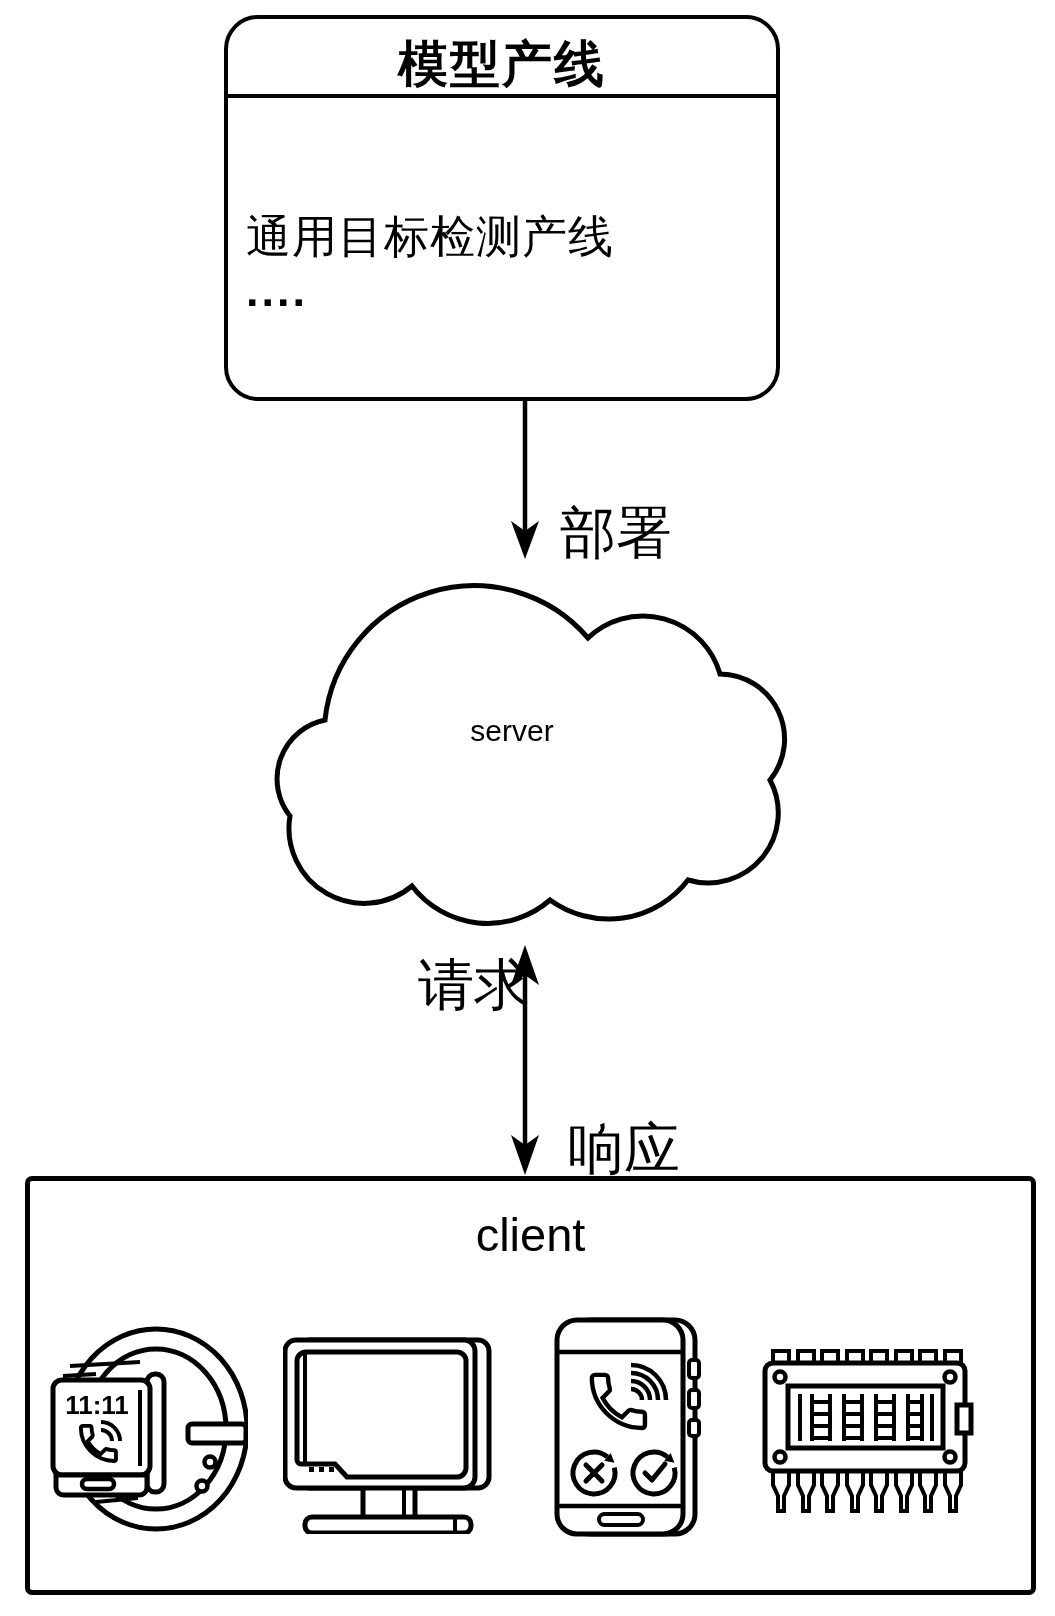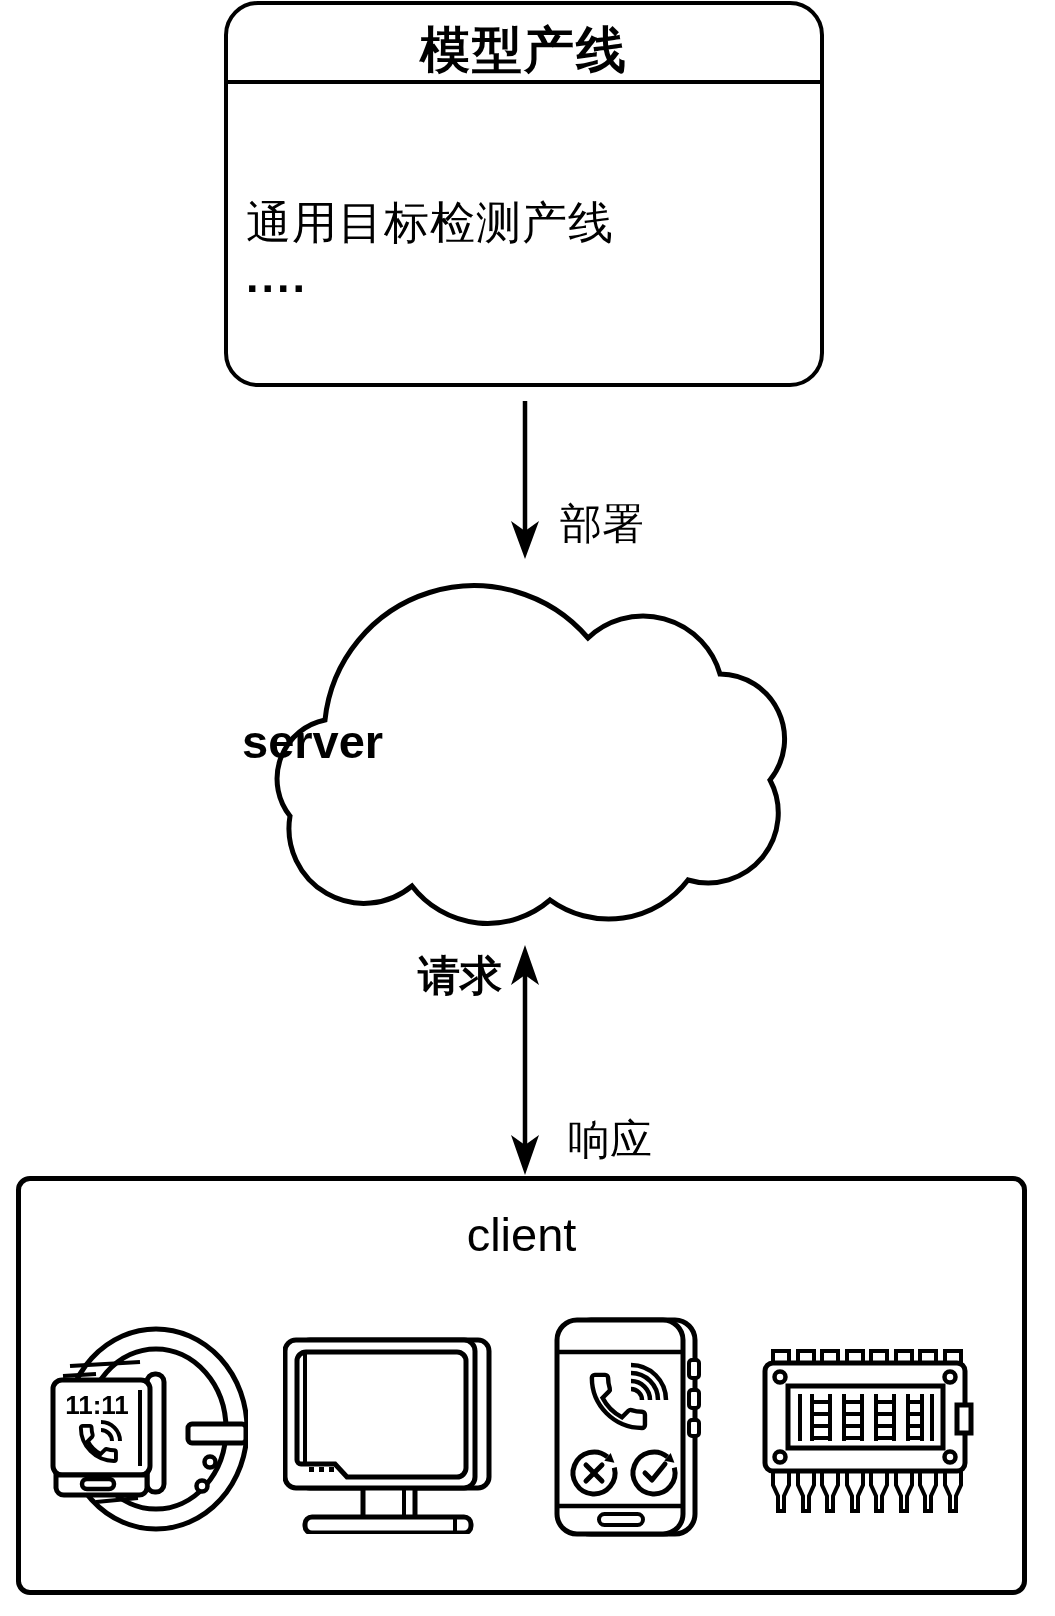--- a/index.html
+++ b/index.html
@@ -7,47 +7,47 @@
     position:relative;
     width:1055px;height:1616px;
     background:#ffffff;
     font-family:"Liberation Sans","DejaVu Sans",sans-serif;
     color:#000;
     overflow:hidden;
   }
   .abs{position:absolute;}
   
   .pipeline-box{
-    left:224px;top:1px;width:600px;height:386px;
+    left:224px;top:15px;width:556px;height:386px;
     border:4.5px solid #000;border-radius:34px;
     background:#fff;box-sizing:border-box;
   }
   .pipeline-title{
     position:absolute;left:0;top:12px;width:100%;
     text-align:center;font-size:50px;font-weight:600;
     letter-spacing:2px;
   }
   .pipeline-divider{
     position:absolute;left:0;top:75px;width:100%;height:0;
     border-top:4.5px solid #000;
   }
   .pp-item{position:absolute;left:18px;font-size:45px;font-weight:500;letter-spacing:1px;white-space:nowrap;}
   .pp-item1{top:96px;}
   .pp-item2{top:176px;margin-top:12px;}
   .pp-item3{top:246px;font-weight:700;letter-spacing:3px;}
   
-  .cn-label{font-size:42px;font-weight:500;white-space:nowrap;text-align:center;}
+  .cn-label{font-size:56px;font-weight:500;white-space:nowrap;text-align:center;}
   .deploy-label{left:560px;top:496px;}
-  .request-label{left:418px;top:948px;font-weight:bold;}
+  .request-label{left:418px;top:948px;}
   .response-label{left:568px;top:1112px;}
-  .server-label{left:242px;top:714px;width:540px;font-size:47px;font-weight:700;}
+  .server-label{left:242px;top:714px;width:540px;text-align:center;font-size:30px;font-weight:400;}
   
   .client-box{
-    left:16px;top:1176px;width:1011px;height:419px;
-    border:5px solid #000;border-radius:14px;
+    left:25px;top:1176px;width:1011px;height:419px;
+    border:5px solid #000;border-radius:7px;
     background:#fff;box-sizing:border-box;
   }
   .client-title{
     position:absolute;left:0;top:26px;width:100%;
     text-align:center;font-size:47px;font-weight:500;
   }
   svg{display:block;}
   svg .ln{stroke:#000;fill:none;}
   svg .wh{stroke:#000;fill:#fff;}
   svg .bk{fill:#000;stroke:none;}

